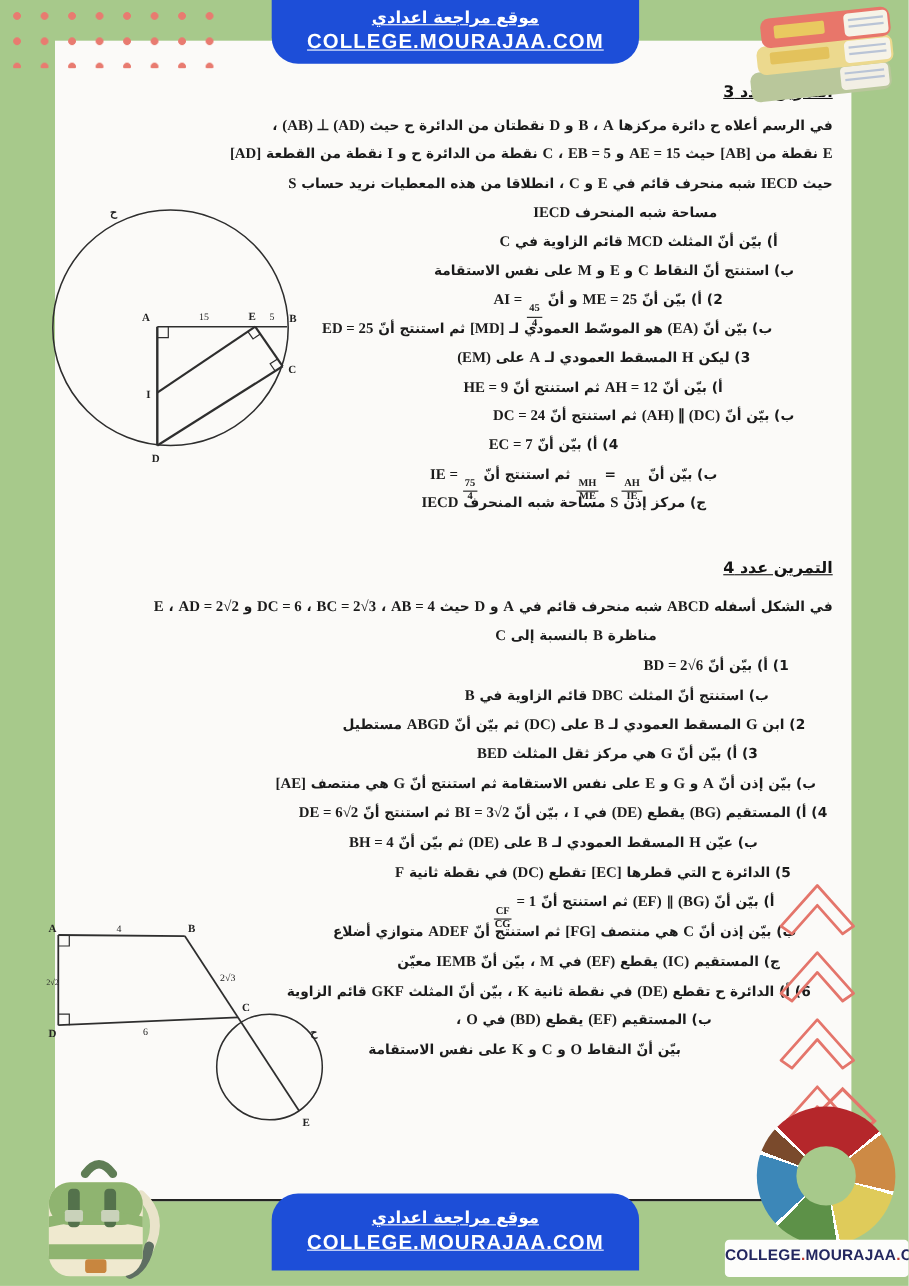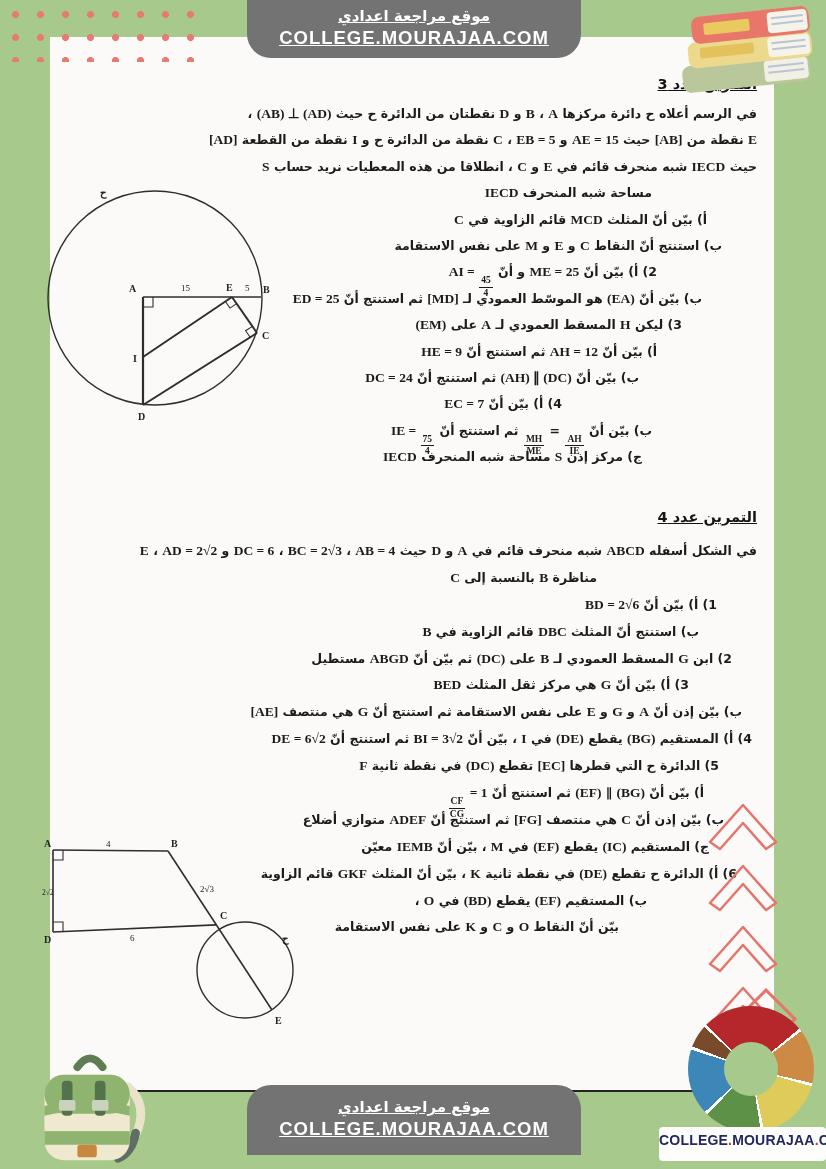--- a/index.html
+++ b/index.html
@@ -6,21 +6,21 @@
   #page{position:relative;width:826px;height:1169px;background:#a7c98b;overflow:hidden;
         font-family:"DejaVu Sans",sans-serif;}
   
   #paper{position:absolute;left:50px;top:37px;width:724px;height:1053px;
          background:#fbfaf8;border-bottom:2px solid #232323;}
   
   #dots{position:absolute;left:0;top:0;width:206px;height:62px;
         background-image:radial-gradient(circle, #e87b70 3.2px, rgba(0,0,0,0) 3.8px);
         background-size:25px 23px;background-position:3px 3px;}
   
-  .tab{position:absolute;left:247px;width:334px;background:#737373;text-align:center;}
+  .tab{position:absolute;left:247px;width:334px;background:#1d4ed8;text-align:center;}
   #header-tab{top:0;height:58px;border-radius:0 0 24px 24px;padding-top:6px;box-sizing:border-box;}
   #footer-tab{top:1085px;height:70px;border-radius:24px 24px 0 0;padding-top:12px;box-sizing:border-box;}
   .site-ar{font-weight:bold;font-size:15px;color:#ffffff;text-decoration:underline;line-height:20px;}
   .site-domain{font-family:"Liberation Sans",sans-serif;font-weight:bold;font-size:18.5px;
                letter-spacing:1px;color:#ffffff;text-decoration:underline;line-height:24px;}
   
   .ex-title{position:absolute;right:69px;font-weight:bold;font-size:14.5px;color:#141414;
             text-decoration:underline;direction:rtl;}
   
   .ex-lines{position:absolute;right:69px;direction:rtl;text-align:right;}
@@ -80,21 +80,21 @@
       <div class="tline" style="margin-right: 105px;"><span>مساحة شبه المنحرف </span><span class="math" dir="ltr">IECD</span></div>
       <div class="tline" style="margin-right: 50px;"><span>أ) بيّن أنّ المثلث </span><span class="math" dir="ltr">MCD</span><span> قائم الزاوية في </span><span class="math" dir="ltr">C</span></div>
       <div class="tline" style="margin-right: 35px;"><span>ب) استنتج أنّ النقاط </span><span class="math" dir="ltr">C</span><span> و </span><span class="math" dir="ltr">E</span><span> و </span><span class="math" dir="ltr">M</span><span> على نفس الاستقامة</span></div>
       <div class="tline" style="margin-right: 100px;"><span>2) أ) بيّن أنّ </span><span class="math" dir="ltr">ME = 25</span><span> و أنّ </span><span class="math" dir="ltr">AI = <span class="frac">
             <span class="fnum">45</span>
             <span class="fden">4</span>
           </span></span></div>
       <div class="tline" style="margin-right: 55px;"><span>ب) بيّن أنّ </span><span class="math" dir="ltr">(EA)</span><span> هو الموسّط العمودي لـ </span><span class="math" dir="ltr">[MD]</span><span> ثم استنتج أنّ </span><span class="math" dir="ltr">ED = 25</span></div>
       <div class="tline" style="margin-right: 75px;"><span>3) ليكن </span><span class="math" dir="ltr">H</span><span> المسقط العمودي لـ </span><span class="math" dir="ltr">A</span><span> على </span><span class="math" dir="ltr">(EM)</span></div>
       <div class="tline" style="margin-right: 100px;"><span>أ) بيّن أنّ </span><span class="math" dir="ltr">AH = 12</span><span> ثم استنتج أنّ </span><span class="math" dir="ltr">HE = 9</span></div>
-      <div class="tline" style="margin-right: 118px;"><span>ب) بيّن أنّ </span><span class="math" dir="ltr">(AH) ∥ (DC)</span><span> ثم استنتج أنّ </span><span class="math" dir="ltr">DC = 24</span></div>
+      <div class="tline" style="margin-right: 35px;"><span>ب) بيّن أنّ </span><span class="math" dir="ltr">(AH) ∥ (DC)</span><span> ثم استنتج أنّ </span><span class="math" dir="ltr">DC = 24</span></div>
       <div class="tline" style="margin-right: 195px;"><span>4) أ) بيّن أنّ </span><span class="math" dir="ltr">EC = 7</span></div>
       <div class="tline" style="margin-right: 105px;"><span>ب) بيّن أنّ </span><span class="math" dir="ltr"><span class="frac">
             <span class="fnum">AH</span>
             <span class="fden">IE</span>
           </span></span><span> = </span><span class="math" dir="ltr"><span class="frac">
             <span class="fnum">MH</span>
             <span class="fden">ME</span>
           </span></span><span> ثم استنتج أنّ </span><span class="math" dir="ltr">IE = <span class="frac">
             <span class="fnum">75</span>
             <span class="fden">4</span>
@@ -126,20 +126,21 @@
   <div class="ex-title" style="top:509px;">التمرين عدد 4</div>
   <div class="ex-lines ex4" style="top:538px;width:650px;">
       <div class="tline"><span>في الشكل أسفله </span><span class="math" dir="ltr">ABCD</span><span> شبه منحرف قائم في </span><span class="math" dir="ltr">A</span><span> و </span><span class="math" dir="ltr">D</span><span> حيث </span><span class="math" dir="ltr">AB = 4</span><span> ، </span><span class="math" dir="ltr">BC = 2√3</span><span> ، </span><span class="math" dir="ltr">DC = 6</span><span> و </span><span class="math" dir="ltr">AD = 2√2</span><span> ، </span><span class="math" dir="ltr">E</span></div>
       <div class="tline" style="margin-right: 160px;"><span>مناظرة </span><span class="math" dir="ltr">B</span><span> بالنسبة إلى </span><span class="math" dir="ltr">C</span></div>
       <div class="tline" style="margin-right: 40px;"><span>1) أ) بيّن أنّ </span><span class="math" dir="ltr">BD = 2√6</span></div>
       <div class="tline" style="margin-right: 58px;"><span>ب) استنتج أنّ المثلث </span><span class="math" dir="ltr">DBC</span><span> قائم الزاوية في </span><span class="math" dir="ltr">B</span></div>
       <div class="tline" style="margin-right: 25px;"><span>2) ابن </span><span class="math" dir="ltr">G</span><span> المسقط العمودي لـ </span><span class="math" dir="ltr">B</span><span> على </span><span class="math" dir="ltr">(DC)</span><span> ثم بيّن أنّ </span><span class="math" dir="ltr">ABGD</span><span> مستطيل</span></div>
       <div class="tline" style="margin-right: 68px;"><span>3) أ) بيّن أنّ </span><span class="math" dir="ltr">G</span><span> هي مركز ثقل المثلث </span><span class="math" dir="ltr">BED</span></div>
       <div class="tline" style="margin-right: 15px;"><span>ب) بيّن إذن أنّ </span><span class="math" dir="ltr">A</span><span> و </span><span class="math" dir="ltr">G</span><span> و </span><span class="math" dir="ltr">E</span><span> على نفس الاستقامة ثم استنتج أنّ </span><span class="math" dir="ltr">G</span><span> هي منتصف </span><span class="math" dir="ltr">[AE]</span></div>
       <div class="tline" style="margin-right: 5px;"><span>4) أ) المستقيم </span><span class="math" dir="ltr">(BG)</span><span> يقطع </span><span class="math" dir="ltr">(DE)</span><span> في </span><span class="math" dir="ltr">I</span><span> ، بيّن أنّ </span><span class="math" dir="ltr">BI = 3√2</span><span> ثم استنتج أنّ </span><span class="math" dir="ltr">DE = 6√2</span></div>
+      <div class="tline" style="margin-right: 68px;"><span>ب) عيّن </span><span class="math" dir="ltr">H</span><span> المسقط العمودي لـ </span><span class="math" dir="ltr">B</span><span> على </span><span class="math" dir="ltr">(DE)</span><span> ثم بيّن أنّ </span><span class="math" dir="ltr">BH = 4</span></div>
       <div class="tline" style="margin-right: 38px;"><span>5) الدائرة ح التي قطرها </span><span class="math" dir="ltr">[EC]</span><span> تقطع </span><span class="math" dir="ltr">(DC)</span><span> في نقطة ثانية </span><span class="math" dir="ltr">F</span></div>
       <div class="tline" style="margin-right: 53px;"><span>أ) بيّن أنّ </span><span class="math" dir="ltr">(BG)</span><span> ∥ </span><span class="math" dir="ltr">(EF)</span><span> ثم استنتج أنّ </span><span class="math" dir="ltr"><span class="frac">
             <span class="fnum">CF</span>
             <span class="fden">CG</span>
           </span> = 1</span></div>
       <div class="tline" style="margin-right: 33px;"><span>ب) بيّن إذن أنّ </span><span class="math" dir="ltr">C</span><span> هي منتصف </span><span class="math" dir="ltr">[FG]</span><span> ثم استنتج أنّ </span><span class="math" dir="ltr">ADEF</span><span> متوازي أضلاع</span></div>
       <div class="tline" style="margin-right: 48px;"><span>ج) المستقيم </span><span class="math" dir="ltr">(IC)</span><span> يقطع </span><span class="math" dir="ltr">(EF)</span><span> في </span><span class="math" dir="ltr">M</span><span> ، بيّن أنّ </span><span class="math" dir="ltr">IEMB</span><span> معيّن</span></div>
       <div class="tline" style="margin-right: 20px;"><span>6) أ) الدائرة ح تقطع </span><span class="math" dir="ltr">(DE)</span><span> في نقطة ثانية </span><span class="math" dir="ltr">K</span><span> ، بيّن أنّ المثلث </span><span class="math" dir="ltr">GKF</span><span> قائم الزاوية</span></div>
       <div class="tline" style="margin-right: 110px;"><span>ب) المستقيم </span><span class="math" dir="ltr">(EF)</span><span> يقطع </span><span class="math" dir="ltr">(BD)</span><span> في </span><span class="math" dir="ltr">O</span><span> ،</span></div>
       <div class="tline" style="margin-right: 138px;"><span>بيّن أنّ النقاط </span><span class="math" dir="ltr">O</span><span> و </span><span class="math" dir="ltr">C</span><span> و </span><span class="math" dir="ltr">K</span><span> على نفس الاستقامة</span></div>

